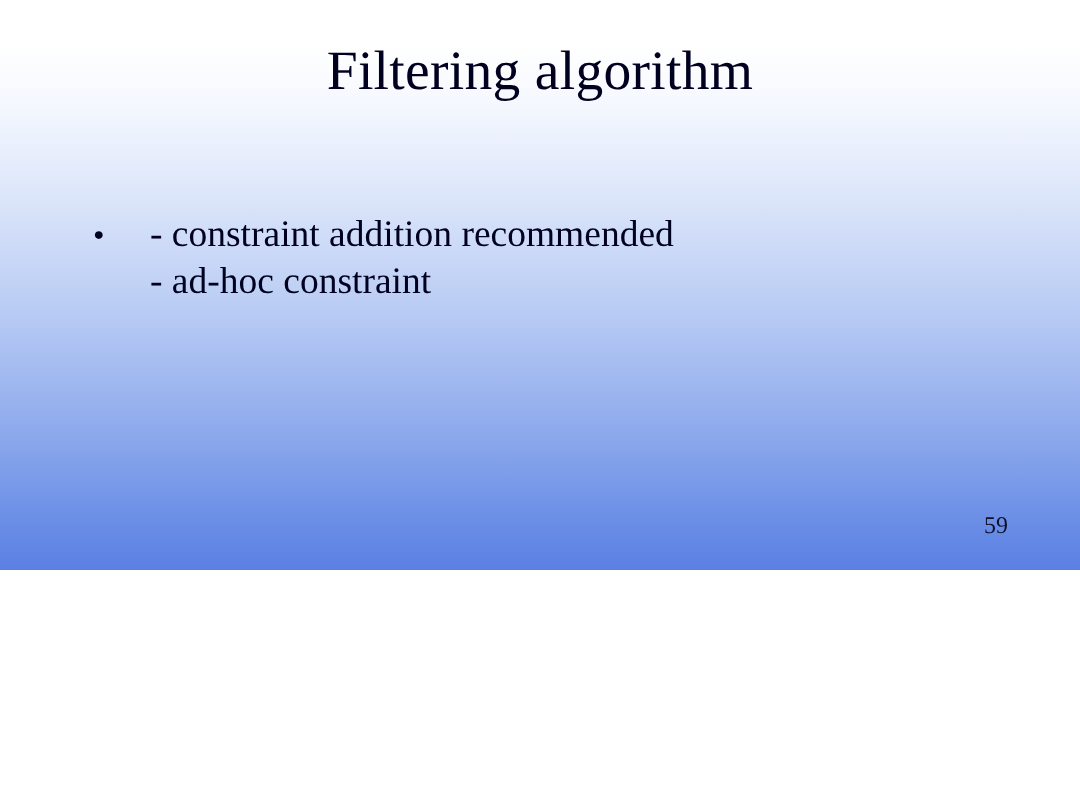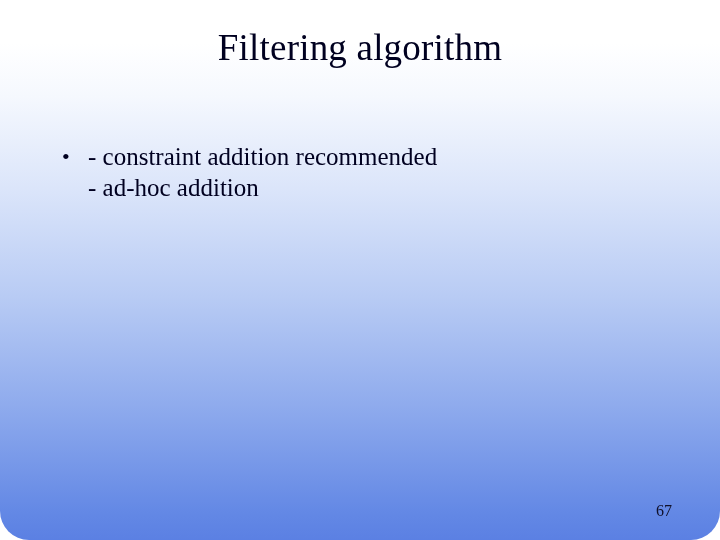--- a/index.html
+++ b/index.html
@@ -1,24 +1,23 @@
 <!DOCTYPE html>
 <html><head>
 <meta charset="utf-8">
 <style>
   * { margin: 0; padding: 0; box-sizing: border-box; }
   html, body { width: 720px; height: 540px; overflow: hidden; }
   .slide {
     width: 720px;
-    height: 540px;
+    height: 380px;
     background: linear-gradient(to bottom, #ffffff 0%, #ffffff 8%, #f5f8fe 18%, #dbe5fa 35%, #b8cbf4 55%, #8fabed 75%, #6388e5 95%, #5b80e3 100%);
     position: relative;
     font-family: "Times New Roman", Times, serif;
     color: #000020;
-    border-radius: 29px;
   }
   .title {
     text-align: center;
     font-size: 37px;
     font-weight: 400;
     padding-top: 26px;
     letter-spacing: 0.2px;
   }
   .body {
     position: absolute;
@@ -30,40 +29,40 @@
   }
   .bullet-row { display: flex; }
   .bullet-marker {
     width: 26px;
     flex: 0 0 26px;
     text-align: left;
     font-size: 22px;
     line-height: 1.35;
   }
   .bullet-text { flex: 1; }
-  .subline { padding-left: 0; }
+  .subline { padding-left: 0; margin-left: 12px; }
   .page-number {
     position: absolute;
     bottom: 20px;
     right: 48px;
     font-size: 16px;
     font-family: "Times New Roman", Times, serif;
     color: #10102a;
   }
 </style>
 </head>
 <body>
 
 <div class="slide">
   <div class="title">Filtering algorithm</div>
 
   <div class="body">
     <div class="bullet-row">
       <div class="bullet-marker">•</div>
       <div class="bullet-text">
         <div class="subline">- constraint addition recommended</div>
-        <div class="subline">- ad-hoc addition</div>
+        <div class="subline">- ad-hoc constraint</div>
       </div>
     </div>
   </div>
 
-  <div class="page-number">67</div>
+  <div class="page-number">59</div>
 </div>
 
 </body></html>

